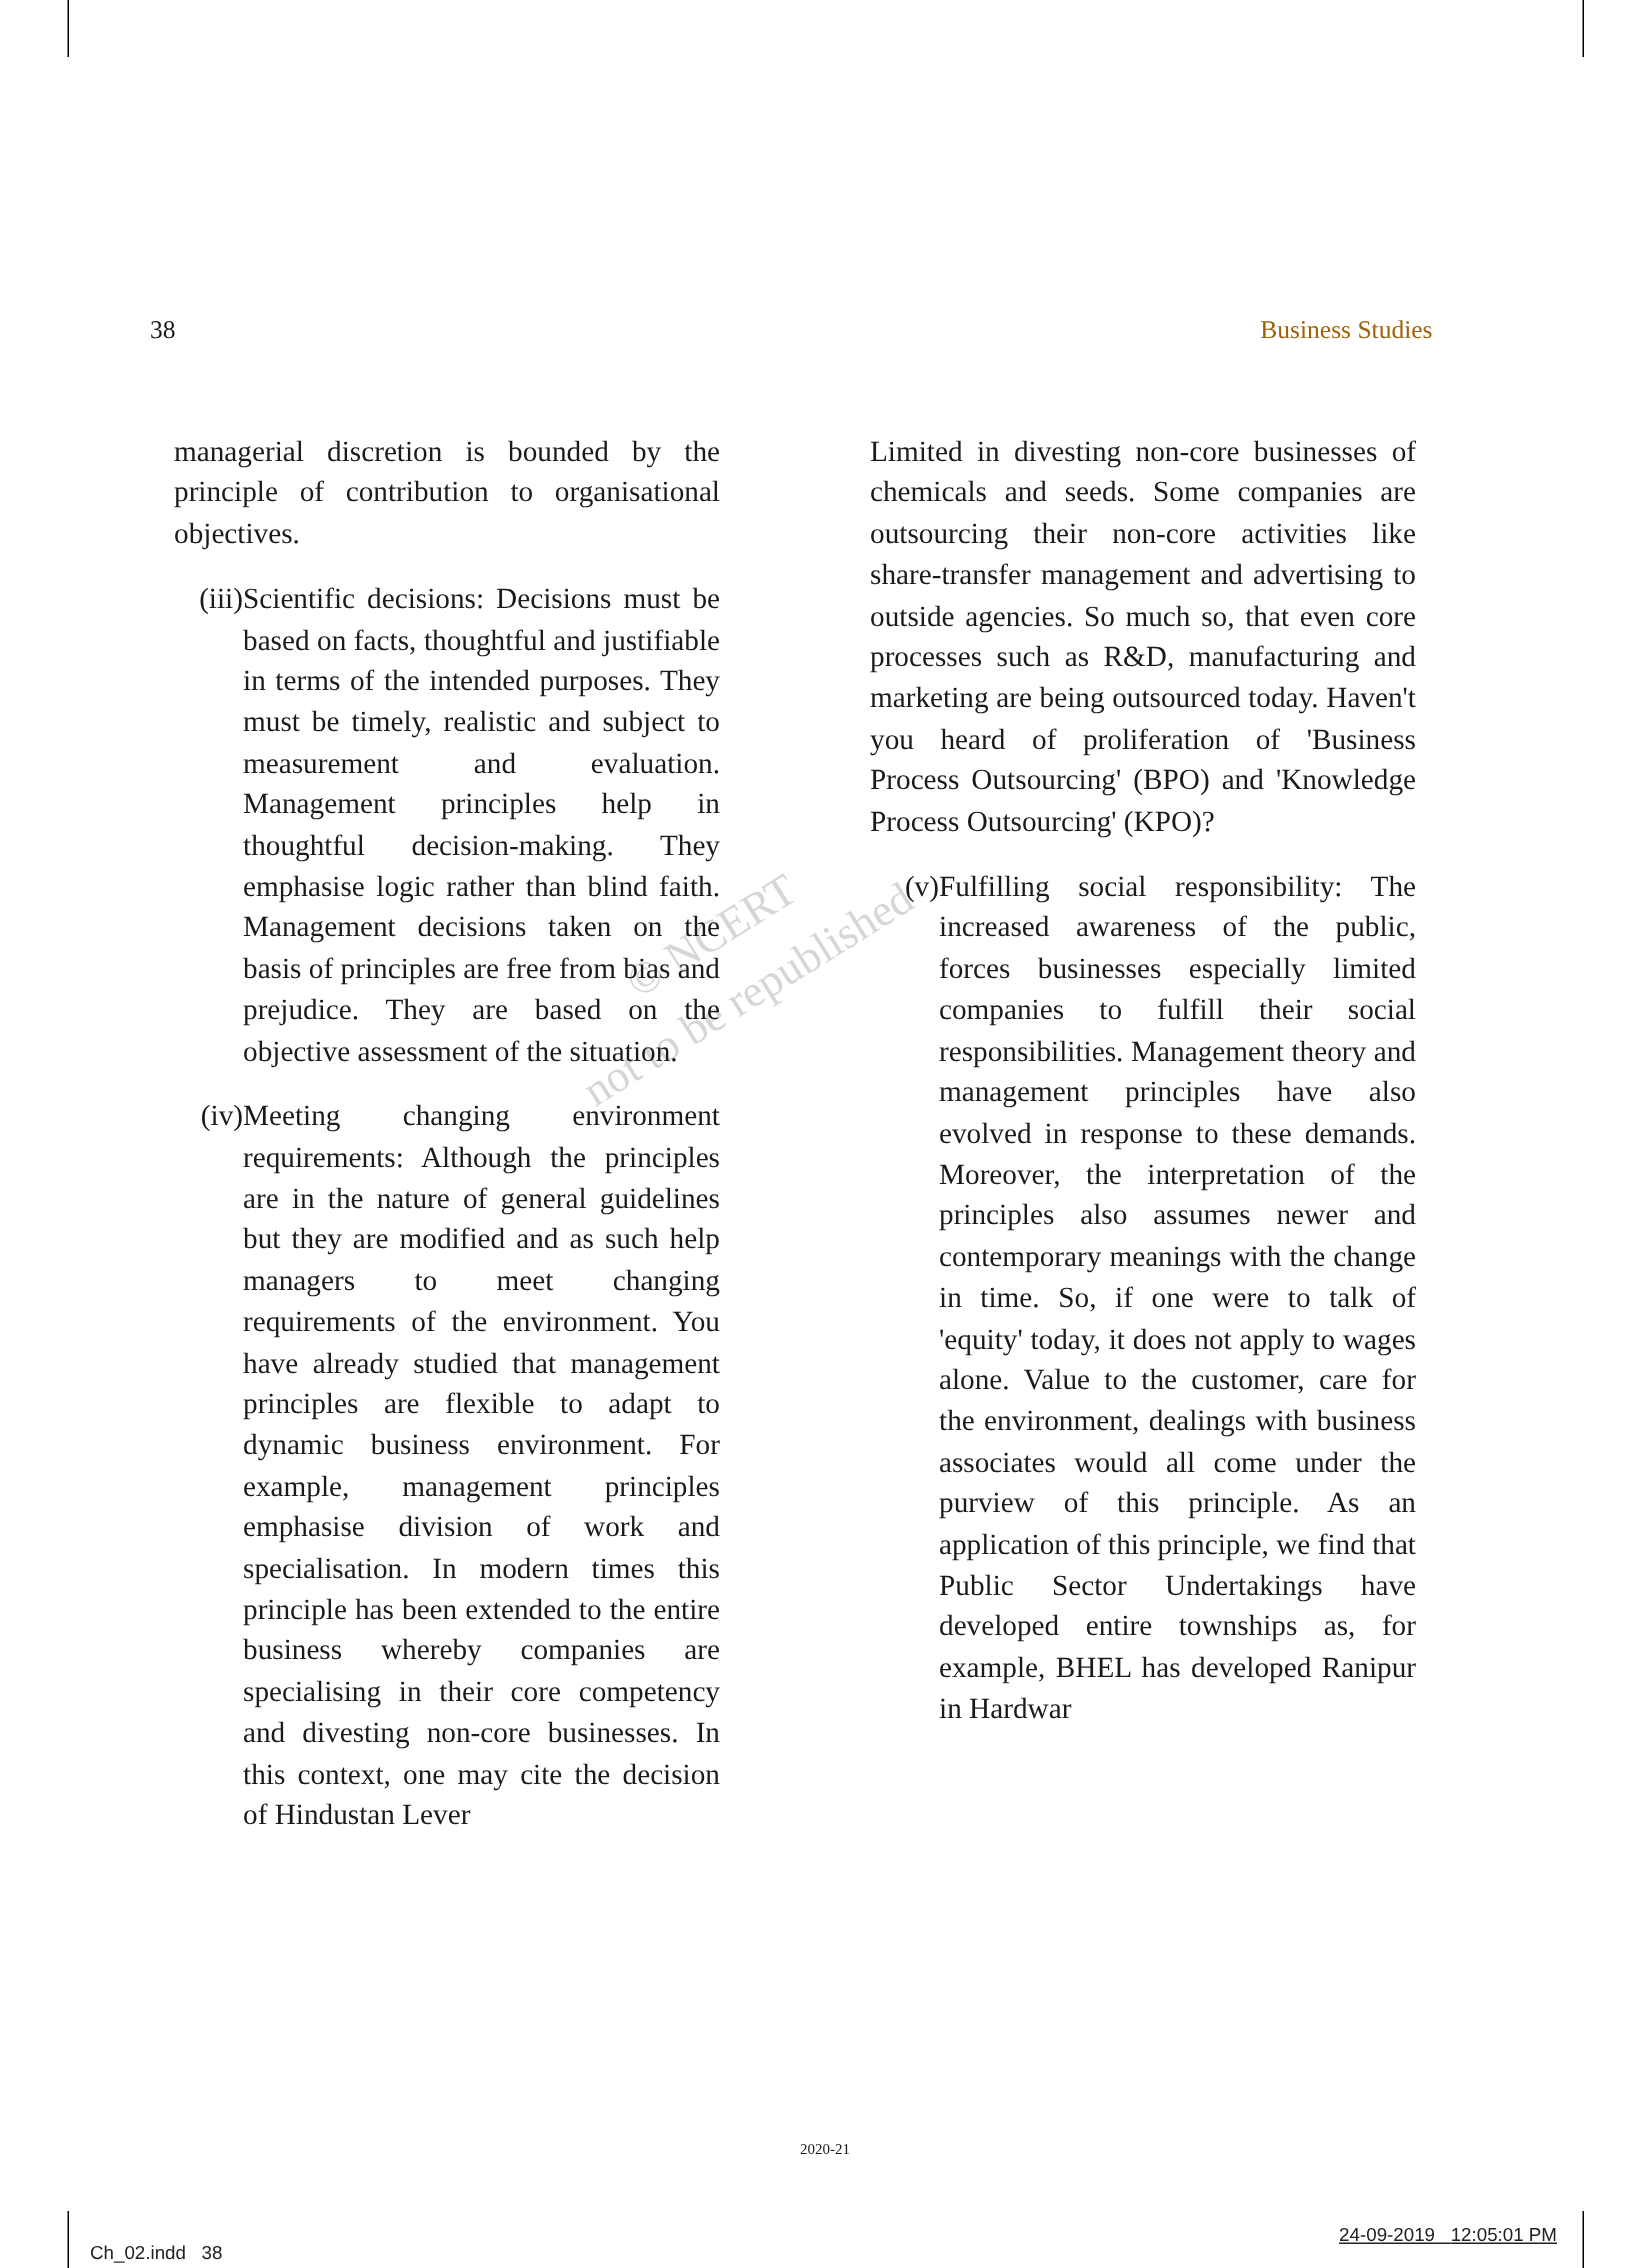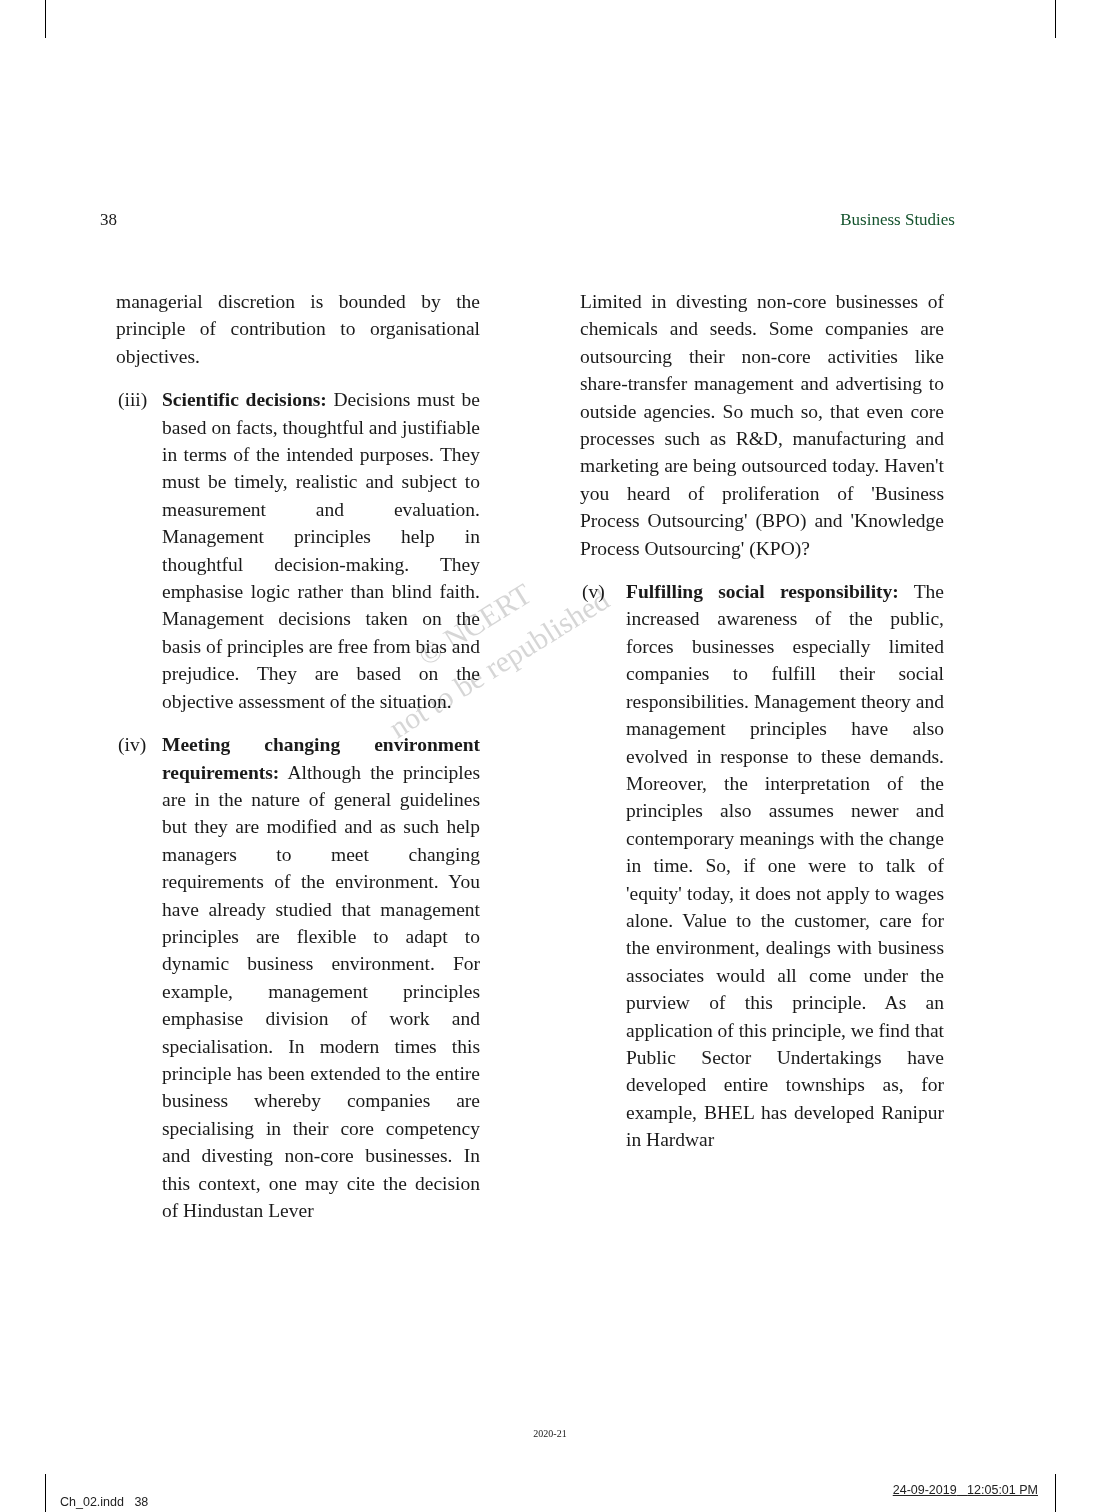--- a/index.html
+++ b/index.html
@@ -45,21 +45,21 @@
     font-size: 17px;
   }
   .page-number {
     font-family: "Liberation Serif", serif;
     font-size: 17px;
     color: #1a1a1a;
   }
   .book-title {
     font-family: "Liberation Serif", serif;
     font-size: 17px;
-    color: #14532d;
+    color: #a16207;
   }
 
   
   .columns {
     position: absolute;
     left: 100px;
     top: 272px;
     width: 860px;
     display: flex;
     gap: 68px;
@@ -77,29 +77,29 @@
     margin: 16px;
     text-align: justify;
   }
   .para.hang {
     display: flex;
     align-items: flex-start;
   }
   .marker {
     flex: 0 0 auto;
     width: 46px;
-    text-align: left;
+    text-align: right;
     padding-left: 2px;
     box-sizing: border-box;
   }
   .hang-body {
     flex: 1 1 auto;
     text-align: justify;
   }
-  b, .bold { font-weight: bold; }
+  b, .bold { font-weight: normal; }
 
   
   .watermark {
     position: absolute;
     left: 385px;
     top: 580px;
     width: 330px;
     height: 330px;
     transform: rotate(-32deg);
     color: rgba(120,120,120,0.30);

